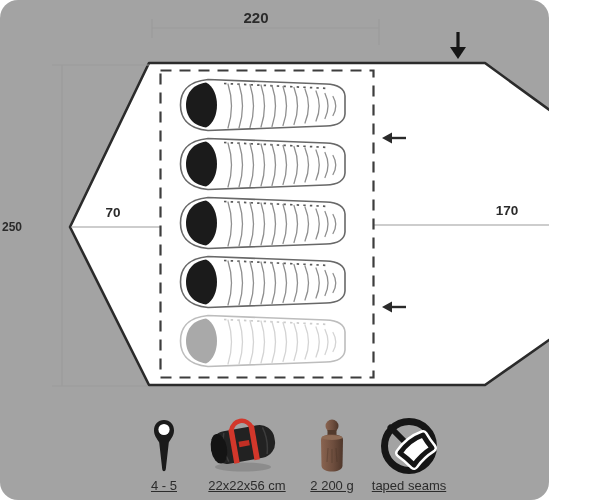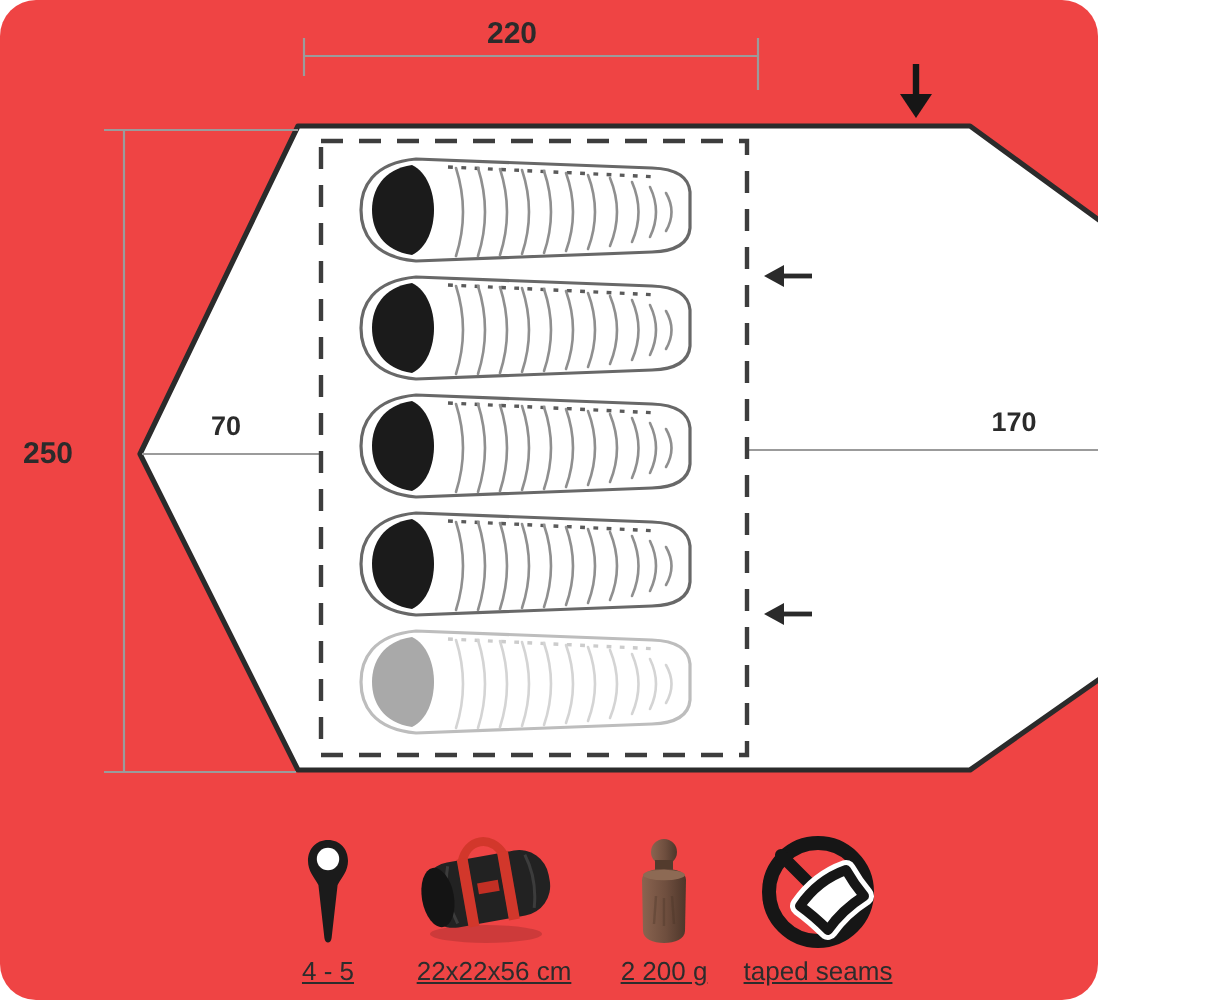--- a/index.html
+++ b/index.html
@@ -1,25 +1,25 @@
 <!DOCTYPE html>
 <html><head>
 <meta charset="utf-8">
 <style>
   html,body{margin:0;padding:0;background:#fff;}
-  .stage{position:relative;width:549px;height:500px;background:#ef4444;overflow:hidden;
+  .stage{position:relative;width:549px;height:500px;background:#a3a3a3;overflow:hidden;
          font-family:"Liberation Sans", sans-serif;border-radius:18px;}
   svg{display:block;}
   .diagram{position:absolute;left:0;top:0;
     --bag-stroke:#686868; --hood-fill:#1b1b1b; --dot-stroke:#5a5a5a; --arc-stroke:#8f8f8f;}
   .ghost-bag{ --bag-stroke:#bdbdbd; --hood-fill:#a9a9a9; --dot-stroke:#cccccc; --arc-stroke:#d4d4d4;}
   .dim-label{position:absolute;transform:translate(-50%,-50%);font-weight:700;color:#2b2b2b;
              white-space:nowrap;line-height:1;}
   .dim-220{left:256px;top:17px;font-size:15px;}
-  .dim-250{left:24px;top:227px;font-size:15px;}
+  .dim-250{left:12px;top:227px;font-size:12px;}
   .dim-70{left:113px;top:213px;font-size:13.5px;}
   .dim-170{left:459px;top:211px;font-size:13.5px;margin-left:48px;}
   .legend-icon{position:absolute;}
   .icon-peg{left:152px;top:418px;}
   .icon-bag{left:205px;top:410px;}
   .icon-weight{left:315px;top:418px;}
   .icon-seams{left:380px;top:417px;}
   .legend-label{position:absolute;top:478px;transform:translateX(-50%);font-size:13px;
                 color:#2c2c2c;white-space:nowrap;line-height:1.2;text-decoration:underline;}
   .lab-peg{left:164px;}

